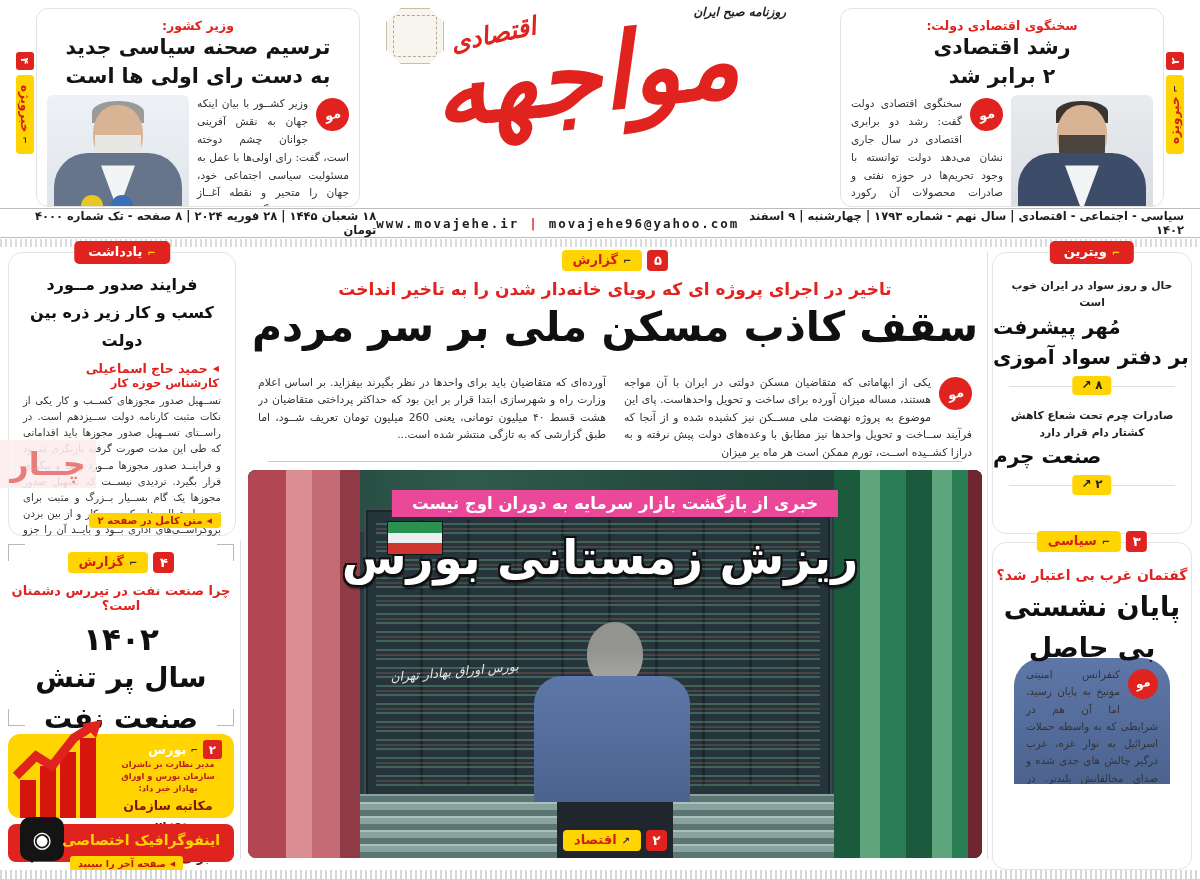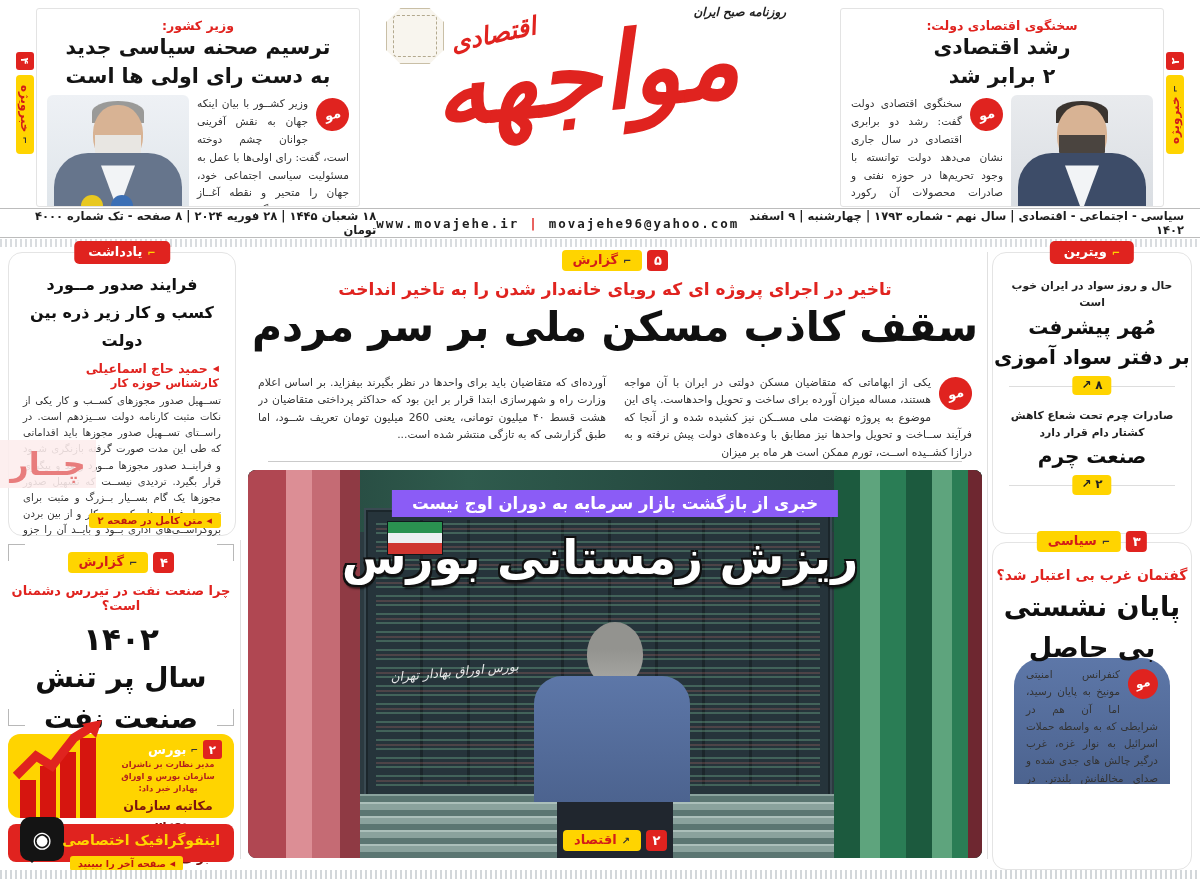--- a/index.html
+++ b/index.html
@@ -26,21 +26,21 @@
   .vtab{position:absolute;display:flex;align-items:center;gap:5px;width:118px;}
   .vtab .vlbl{background:#ffd400;color:#d31d18;font-weight:bold;font-size:12px;padding:2px 10px;
               border-radius:4px;display:inline-flex;gap:4px;align-items:center;white-space:nowrap;}
   .vtab .vlbl .bm{color:#333;font-size:9px;}
   .vtab .vnum{background:#e0231f;color:#fff;font-weight:bold;font-size:11px;width:18px;height:18px;
               border-radius:3px;display:inline-flex;align-items:center;justify-content:center;}
   #tab-left{left:34px;top:36px;transform-origin:0 0;transform:rotate(90deg);}
   #tab-right{right:34px;top:36px;transform-origin:100% 0;transform:rotate(-90deg);flex-direction:row-reverse;}
 
   
-  .tbox{position:absolute;top:8px;height:197px;border:1px solid #e3e3e3;border-radius:3px;background:#fff;overflow:hidden;}
+  .tbox{position:absolute;top:8px;height:197px;border:1px solid #e3e3e3;border-radius:12px;background:#fff;overflow:hidden;}
   #box-tl{left:36px;width:322px;}
   #box-tr{right:36px;width:322px;}
   .tbox .kick{color:#e0231f;font-weight:bold;font-size:12.5px;text-align:center;margin-top:9px;}
   .tbox .ttl{color:#141414;font-weight:bold;font-size:20.5px;text-align:center;line-height:1.4;}
   .tbox .row{display:flex;gap:8px;padding:5px 10px 0 10px;height:116px;}
   .tbox .btxt{flex:1;font-size:10.6px;color:#333;text-align:justify;line-height:1.68;}
   .pho{width:142px;flex:none;border-radius:6px;position:relative;overflow:hidden;}
   #pho-minister{background:linear-gradient(180deg,#eef1f5,#dfe5ea);}
   #pho-spokesman{background:linear-gradient(180deg,#e9ebee,#d9dde2);}
   .ph-head{position:absolute;top:10px;left:50%;transform:translateX(-50%);width:50px;height:58px;
@@ -108,33 +108,33 @@
   .board-label{position:absolute;left:22px;top:54%;color:rgba(255,255,255,.88);font-size:12.5px;
                font-style:italic;transform:rotate(-5deg);white-space:nowrap;}
   .stairs{position:absolute;left:112px;right:148px;bottom:0;height:64px;
           background:repeating-linear-gradient(0deg,#5b7672 0 6px,#8aa29d 6px 12px,#abbfba 12px 14px);}
   .person{position:absolute;left:50%;transform:translateX(-50%);bottom:0;width:150px;height:236px;}
   .p-head{width:56px;height:64px;margin:0 auto;border-radius:50% 50% 46% 46%;
           background:linear-gradient(180deg,#93938f 0 42%,#a9a9a5);}
   .p-body{width:132px;height:118px;margin:-10px auto 0;border-radius:28px 28px 0 0;
           background:linear-gradient(180deg,#5d77a8,#4c638f);}
   .p-legs{width:116px;height:64px;margin:0 auto;background:#20262e;}
-  .banner{position:absolute;top:20px;left:50%;transform:translateX(-50%);background:#8b5cf6;color:#fff;
+  .banner{position:absolute;top:20px;left:50%;transform:translateX(-50%);background:#ec4899;color:#fff;
           font-weight:bold;font-size:16.5px;padding:4px 20px;white-space:nowrap;}
   .photo-title{position:absolute;top:60px;left:0;right:30px;text-align:center;color:#fff;font-weight:bold;
       font-size:47px;letter-spacing:1px;
       text-shadow:2px 2px 0 #101010,-2px 2px 0 #101010,2px -2px 0 #101010,-2px -2px 0 #101010,0 4px 2px rgba(0,0,0,.6);}
   .photo-badge{position:absolute;bottom:7px;left:50%;transform:translateX(-50%);}
 
   
   .sbox{position:absolute;background:#fff;border:1px solid #e4e4e4;border-radius:14px;overflow:visible;}
   .boxtag{position:absolute;top:-12px;left:50%;transform:translateX(-50%);white-space:nowrap;}
   #vitrine{right:8px;width:198px;top:252px;height:280px;}
   .v-kick{color:#222;font-size:10.8px;font-weight:bold;text-align:center;padding:0 12px;line-height:1.6;}
-  .v-title{color:#0f0f0f;font-size:20px;font-weight:bold;text-align:center;line-height:1.5;}
+  .v-title{color:#0f0f0f;font-size:20px;font-weight:bold;text-align:left;line-height:1.5;}
   .v-div{border-top:1px solid #ddd;margin:14px 16px 20px;position:relative;}
   .v-div .pbadge{position:absolute;top:-11px;left:50%;transform:translateX(-50%);}
   #politics{right:8px;width:198px;top:542px;height:326px;}
   .p-kick{color:#e0231f;font-size:14px;font-weight:bold;text-align:center;margin-top:24px;}
   .p-title{color:#0f0f0f;font-size:27px;font-weight:bold;text-align:center;line-height:1.5;margin-top:4px;}
   .p-body{font-size:10.4px;line-height:1.66;text-align:justify;color:#333;padding:8px 12px 0;overflow:hidden;max-height:206px;}
   .qmark.small{width:30px;height:30px;font-size:12px;}
 
   #note{left:8px;width:226px;top:252px;height:282px;}
   .n-title{font-size:16px;font-weight:bold;color:#111;text-align:center;margin-top:18px;line-height:1.75;}

